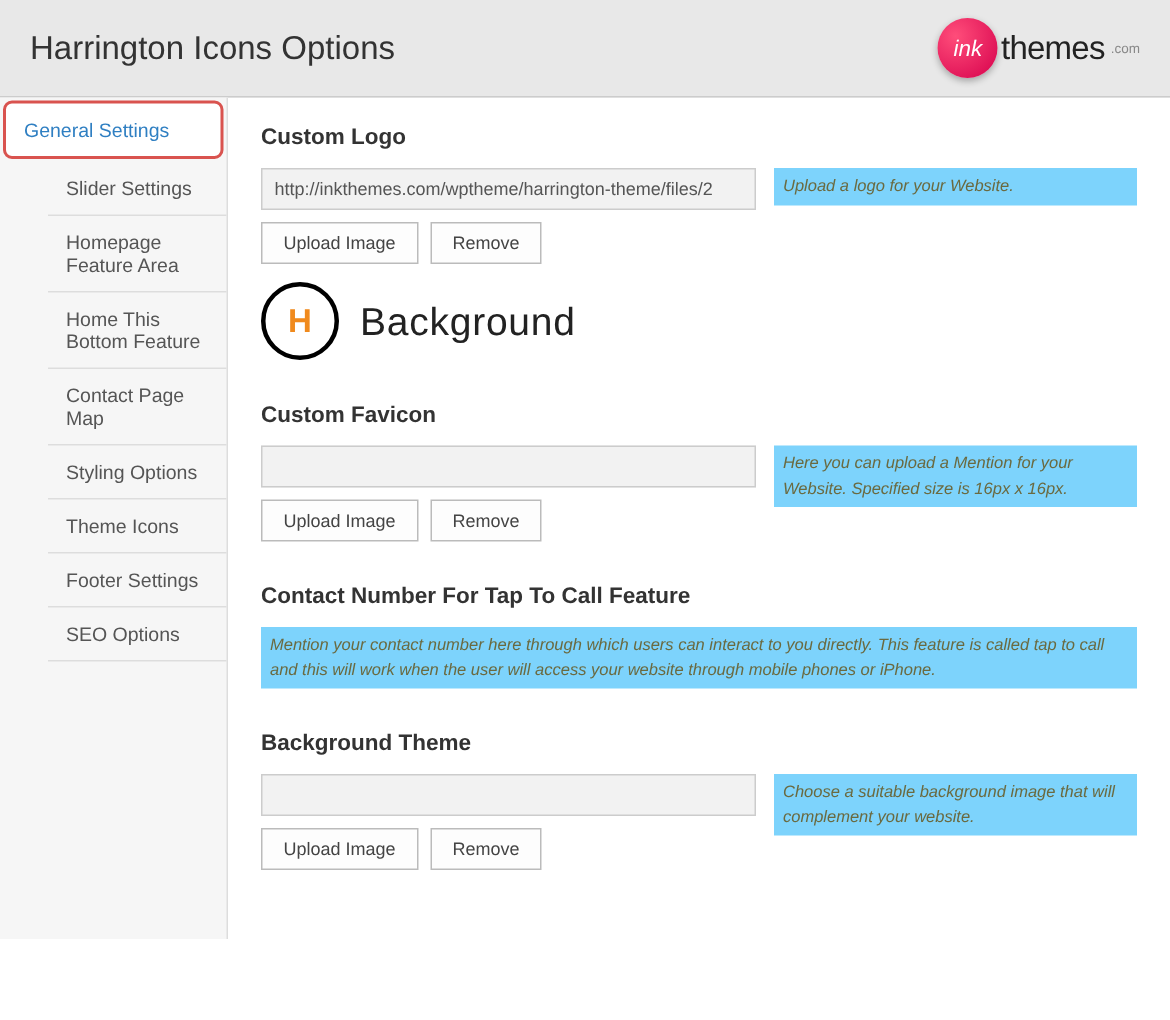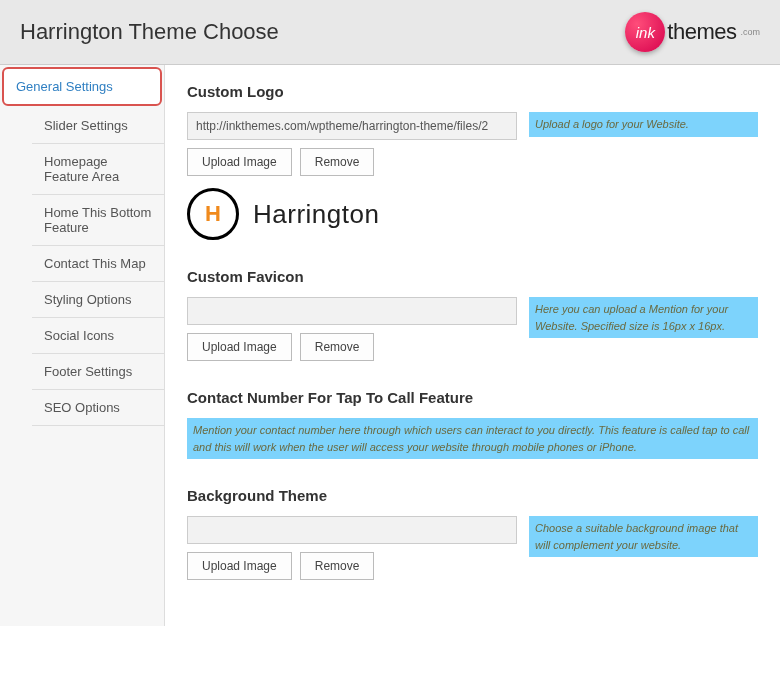--- a/index.html
+++ b/index.html
@@ -50,21 +50,21 @@
     }
     .logo-sub {
       font-size: 9px;
       color: #888;
       margin-left: 2px;
     }
     .container {
       display: flex;
     }
     .sidebar {
-      width: 165px;
+      width: 152px;
       background: #f6f6f6;
       border-right: 1px solid #ddd;
     }
     .sidebar-item {
       padding: 10px 12px;
       border-bottom: 1px solid #ddd;
       cursor: pointer;
       color: #555;
       font-size: 13px;
       margin-left: 32px;
@@ -154,55 +154,55 @@
       font-size: 26px;
       font-weight: 300;
       color: #222;
       letter-spacing: 0.5px;
     }
   </style>
 </head>
 <body>
 
 <div class="header">
-  <h1>Harrington Theme Choose</h1>
+  <h1>Harrington Icons Options</h1>
   <div class="logo-brand">
     <div class="logo-ball">ink</div>
     <span class="logo-text">themes</span>
     <span class="logo-sub">.com</span>
   </div>
 </div>
 
 <div class="container">
   <div class="sidebar">
     <div class="sidebar-item active"><span>General Settings</span></div>
     <div class="sidebar-item"><span>Slider Settings</span></div>
     <div class="sidebar-item"><span>Homepage Feature Area</span></div>
     <div class="sidebar-item"><span>Home This Bottom Feature</span></div>
-    <div class="sidebar-item"><span>Contact This Map</span></div>
+    <div class="sidebar-item"><span>Contact Page Map</span></div>
     <div class="sidebar-item"><span>Styling Options</span></div>
-    <div class="sidebar-item"><span>Social Icons</span></div>
+    <div class="sidebar-item"><span>Theme Icons</span></div>
     <div class="sidebar-item"><span>Footer Settings</span></div>
     <div class="sidebar-item"><span>SEO Options</span></div>
   </div>
 
   <div class="main">
 
     <div class="section">
       <h2>Custom Logo</h2>
       <div class="field-row">
         <div class="field-left">
           <input type="text" value="http://inkthemes.com/wptheme/harrington-theme/files/2" style="">
           <div class="btn-row">
             <button class="btn">Upload Image</button>
             <button class="btn">Remove</button>
           </div>
           <div class="logo-preview">
             <div class="logo-circle">H</div>
-            <div class="logo-name">Harrington</div>
+            <div class="logo-name">Background</div>
           </div>
         </div>
         <div class="field-right">
           <div class="helptext">Upload a logo for your Website.</div>
         </div>
       </div>
     </div>
 
     <div class="section">
       <h2>Custom Favicon</h2>

